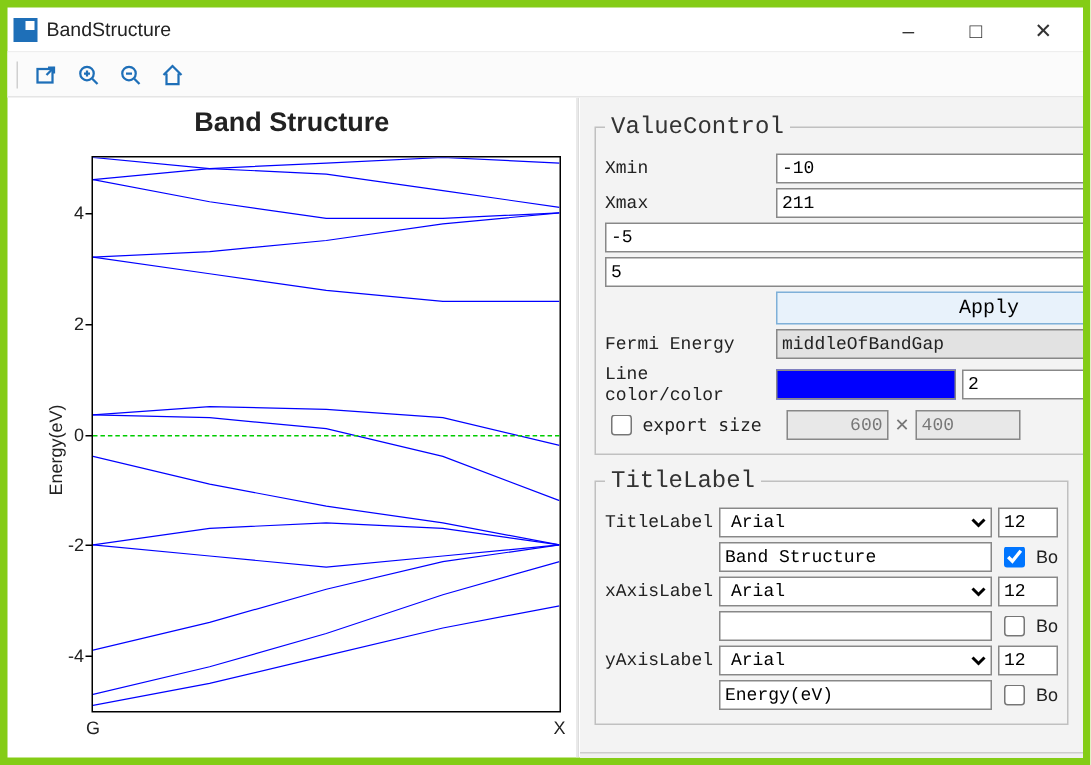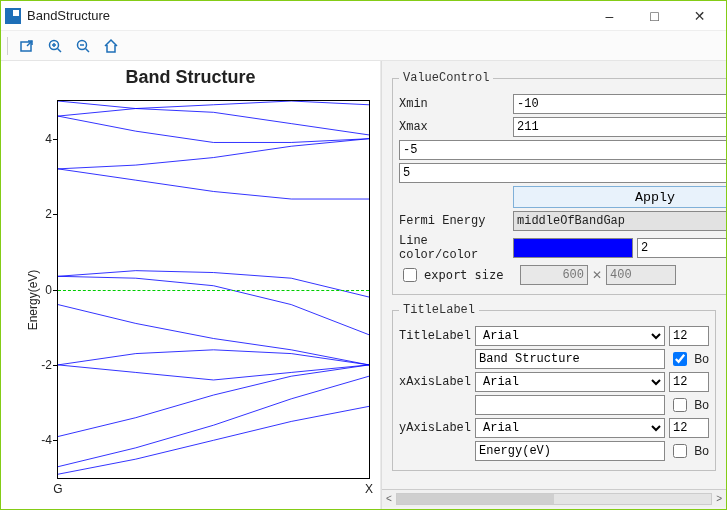--- a/index.html
+++ b/index.html
@@ -1,17 +1,17 @@
 <!DOCTYPE html>
 <html><head>
 <meta charset="utf-8">
 <style>
   * { box-sizing: border-box; }
   html, body { margin: 0; padding: 0; font-family: "Segoe UI", Arial, sans-serif; font-size: 12px; background: #fff; color: #222; }
-  .window { width: 727px; height: 510px; border: 1px solid #84cc16; display: flex; flex-direction: column; }
+  .window { width: 727px; height: 510px; border: 5px solid #84cc16; display: flex; flex-direction: column; }
   .titlebar { height: 30px; display: flex; align-items: center; padding: 0 4px; border-bottom: 1px solid #eee; }
   .titlebar .app-icon { width: 16px; height: 16px; background: #1e6fb8; margin-right: 6px; position: relative; }
   .titlebar .app-icon::after { content:""; position:absolute; right:2px; top:2px; width:6px; height:6px; background:#fff; }
   .titlebar .title { flex: 1; font-size: 13px; }
   .titlebar .btns { display: flex; }
   .titlebar .wbtn { width: 45px; height: 28px; display:flex; align-items:center; justify-content:center; font-size: 14px; color:#333; }
   .toolbar { height: 30px; display: flex; align-items: center; padding: 0 6px; background:#fbfbfb; border-bottom:1px solid #e5e5e5; gap:10px; }
   .toolbar .tb-divider { width:1px; height:18px; background:#d0d0d0; }
   .toolbar .tb-icon { width:18px; height:18px; display:flex; align-items:center; justify-content:center; color:#1e6fb8; font-size:14px; }
   .body { flex:1; display:flex; overflow:hidden; }
@@ -20,21 +20,21 @@
   .chart-holder { flex:1; position:relative; }
   .ylabel { position:absolute; left:2px; top:50%; transform: translateY(-50%) rotate(-90deg); transform-origin:center; font-size:12px; }
   .plotarea { position:absolute; left:56px; top:10px; right:10px; bottom:30px; border:1px solid #000; background:#fff; }
   .ytick { position:absolute; right:100%; margin-right:6px; font-size:12px; transform:translateY(-50%); }
   .ytick-line { position:absolute; left:-5px; width:5px; height:1px; background:#000; }
   .xtick { position:absolute; top:100%; margin-top:4px; font-size:12px; transform:translateX(-50%); }
   .fermi { position:absolute; left:0; right:0; border-top:1px dashed #0c0; }
   .right { flex:1; overflow:auto; background:#f3f3f3; border-left:1px solid #ddd; }
   .panel { padding:6px 10px 10px 10px; }
   fieldset { border:1px solid #c0c0c0; margin:4px 0 8px; padding:6px 6px; background:#f3f3f3; }
-  legend { padding:0 4px; font-family: "Consolas","Courier New",monospace; font-size:12px; color:#333;margin-top:35px; }
+  legend { padding:0 4px; font-family: "Consolas","Courier New",monospace; font-size:16px; color:#333;margin-top:35px; }
   .row { display:flex; align-items:center; margin:3px 0; gap:4px; }
   .lab { width:110px; font-family:"Consolas","Courier New",monospace; }
   .lab-s { width:72px; font-family:Liberation Mono, monospace; }
   input[type=text], select { height:20px; border:1px solid #888; background:#fff; font-family:"Consolas","Courier New",monospace; font-size:12px; padding:1px 3px; }
   input[disabled] { background:#e8e8e8; color:#777; }
   .txt-wide { flex:1; min-width:0; }
   .apply-btn { flex:1; height:22px; background:#e8f2fb; border:1px solid #7fb0d8; font-family:"Consolas","Courier New",monospace; cursor:pointer; }
   .readonly-box { flex:1; height:20px; background:#e2e2e2; border:1px solid #888; font-family:"Consolas","Courier New",monospace; padding:1px 3px; display:flex; align-items:center; }
   .color-swatch { width:120px; height:20px; border:1px solid #888; background:#0000ff; }
   .num-small { width:40px; }

